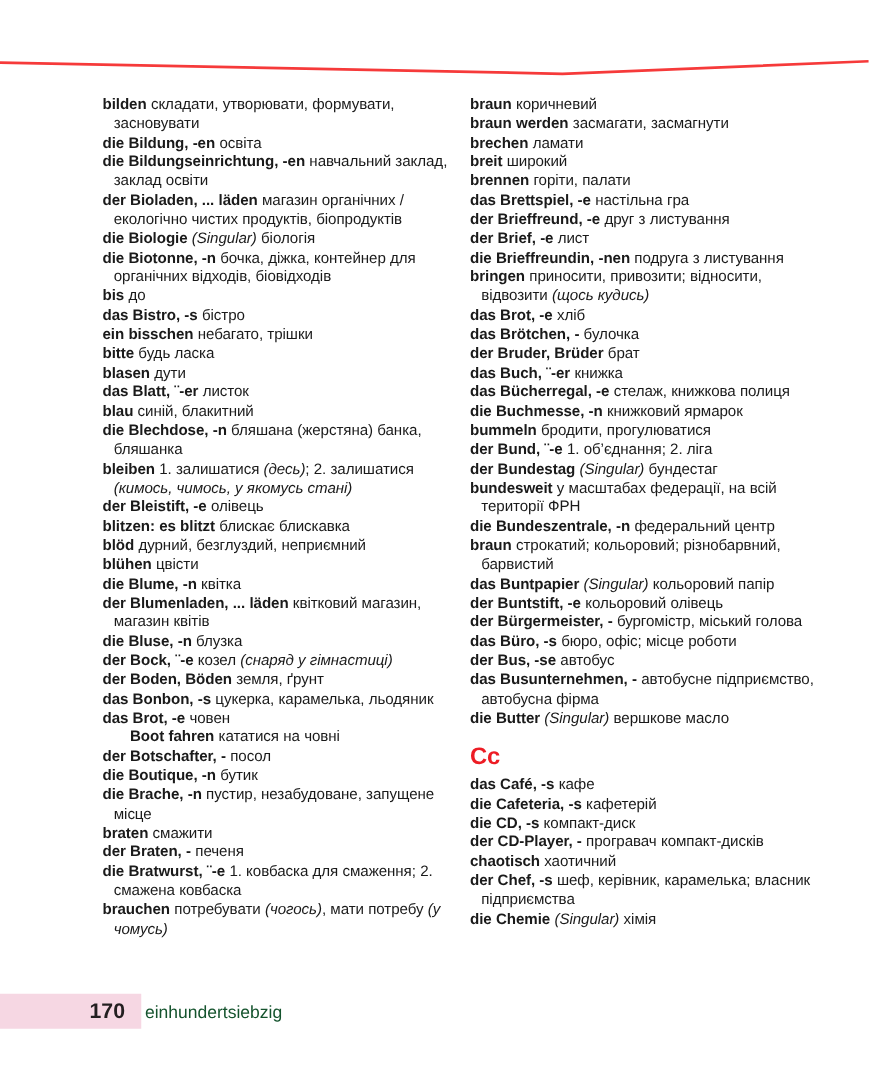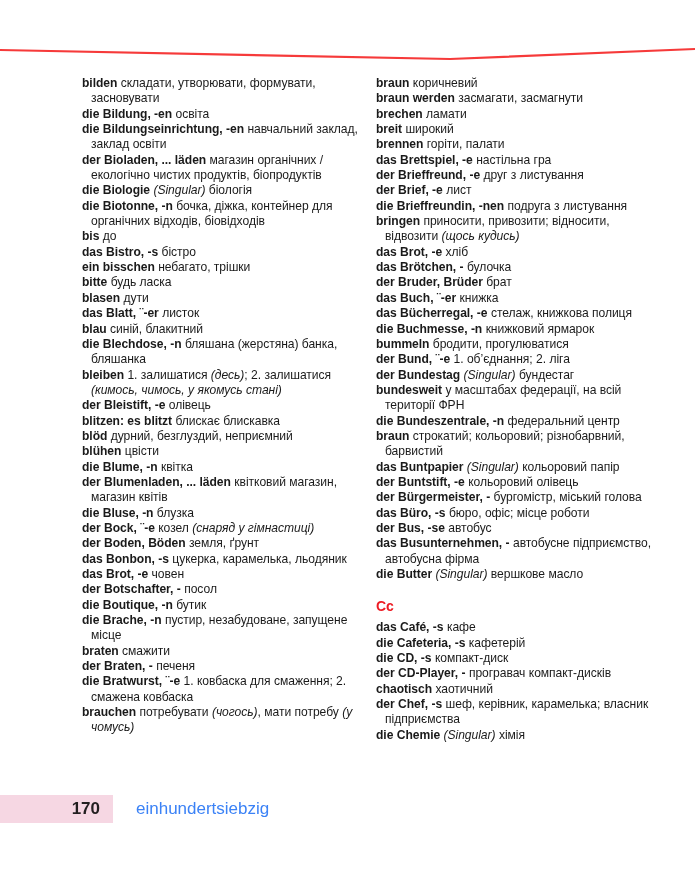--- a/index.html
+++ b/index.html
@@ -61,21 +61,21 @@
     font-style: italic;
   }
   .entry .sub {
     display: block;
     text-indent: 0;
     padding-left: 13px;
   }
   .letter-head {
     color: #ed1c24;
     font-weight: bold;
-    font-size: 14px;
+    font-size: 19px;
     line-height: 22px;
     margin: 13px 0 3px 0;
     text-indent: 0;
     padding-left: 0;
     letter-spacing: -0.2px;
   }
 
   .footer {
     position: absolute;
     left: 0;
@@ -98,26 +98,26 @@
     width: 100px;
     height: 28px;
     line-height: 28px;
     text-align: right;
     font-size: 17px;
     font-weight: bold;
     color: #231f20;
   }
   .folio-word {
     position: absolute;
-    left: 136px;
+    left: 116px;
     top: 0;
     height: 28px;
     line-height: 28px;
-    font-size: 17px;
-    color: #3b82f6;
+    font-size: 14px;
+    color: #14532d;
   }
 </style>
 </head>
 <body>
 
 <div class="page">
 
   <svg class="top-rule" viewBox="0 0 695 70" preserveAspectRatio="none" aria-hidden="true">
     <polyline points="0,50 450,59 695,49" fill="none" stroke="#f63a3a" stroke-width="2.2"></polyline>
   </svg>
@@ -142,21 +142,21 @@
         <p class="entry"><b>der Bleistift, -e</b><span> олівець</span></p>
         <p class="entry"><b>blitzen: es blitzt</b><span> блискає блискавка</span></p>
         <p class="entry"><b>blöd</b><span> дурний, безглуздий, неприємний</span></p>
         <p class="entry"><b>blühen</b><span> цвісти</span></p>
         <p class="entry"><b>die Blume, -n</b><span> квітка</span></p>
         <p class="entry"><b>der Blumenladen, ... läden</b><span> квітковий</span><span> магазин, магазин квітів</span></p>
         <p class="entry"><b>die Bluse, -n</b><span> блузка</span></p>
         <p class="entry"><b>der Bock, ¨-e</b><span> козел </span><i>(снаряд у гімнастиці)</i></p>
         <p class="entry"><b>der Boden, Böden</b><span> земля, ґрунт</span></p>
         <p class="entry"><b>das Bonbon, -s</b><span> цукерка, карамелька,</span><span> льодяник</span></p>
-        <p class="entry"><b>das Brot, -e</b><span> човен</span></p>
+        <p class="entry"><b>das Brot, -e</b><span> човен</span><span class="sub"><b>Boot fahren</b><span> кататися на човні</span></span></p>
         <p class="entry"><b>der Botschafter, -</b><span> посол</span></p>
         <p class="entry"><b>die Boutique, -n</b><span> бутик</span></p>
         <p class="entry"><b>die Brache, -n</b><span> пустир, незабудоване,</span><span> запущене місце</span></p>
         <p class="entry"><b>braten</b><span> смажити</span></p>
         <p class="entry"><b>der Braten, -</b><span> печеня</span></p>
         <p class="entry"><b>die Bratwurst, ¨-e</b><span> 1. ковбаска для смаження;</span><span> 2. смажена ковбаска</span></p>
         <p class="entry"><b>brauchen</b><span> потребувати </span><i>(чогось)</i><span>, мати</span><span> потребу </span><i>(у чомусь)</i></p>
       </div>
     <div class="col col-right" id="col-right">
         <p class="entry"><b>braun</b><span> коричневий</span></p>

